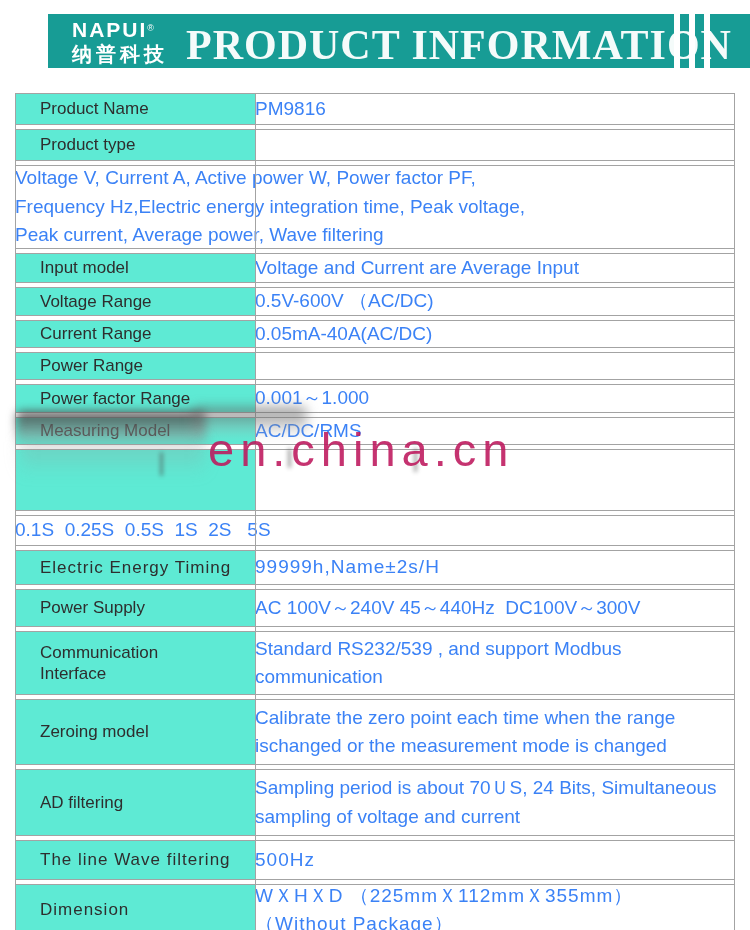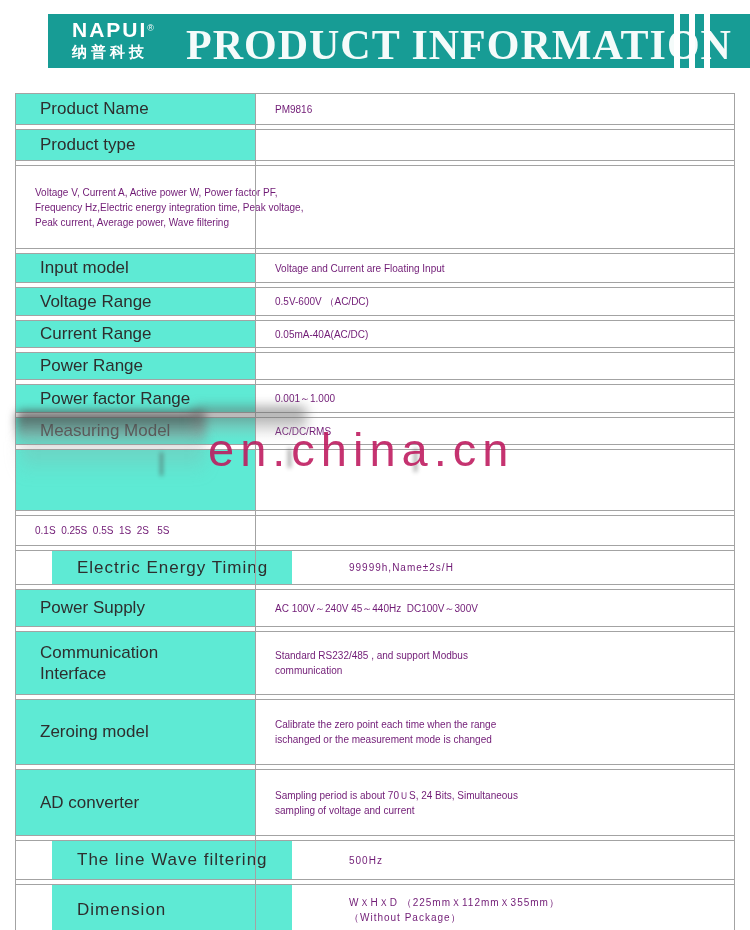--- a/index.html
+++ b/index.html
@@ -13,21 +13,21 @@
     position:absolute; left:0; top:14px; width:750px; height:54px;
     background:#179c95;
     margin-left:48px;
   }
   .logo { position:absolute; left:24px; top:5px; color:#ffffff; line-height:1; }
   .logo .brand {
     font-size:21px; font-weight:bold; letter-spacing:2px; display:inline-block;
   }
   .logo .reg { font-size:9px; vertical-align:super; }
   .logo .cn {
-    font-size:15px; font-weight:bold; letter-spacing:4px; margin-top:4px;
+    font-size:20px; font-weight:bold; letter-spacing:4px; margin-top:4px;
   }
   .banner-title {
     position:absolute; left:138px; top:7px; color:#f4fbfa;
     font-family:"Liberation Serif", serif; font-size:42px; font-weight:bold;
     letter-spacing:1px; white-space:nowrap;
   }
   .stripe { position:absolute; top:0; width:6px; height:54px; background:#ffffff; }
   .stripe.s1 { left:626px; } .stripe.s2 { left:641px; } .stripe.s3 { left:656px; }
 
   
@@ -42,25 +42,25 @@
     display:flex; margin-bottom:4px;
     border-top:1px solid #a3a3a3; border-bottom:1px solid #a3a3a3;
     background:#ffffff;
   }
   .cell-label {
     width:240px; background:#5eead4; display:flex; align-items:center;
     padding-left:25px; box-sizing:border-box;
     font-size:17px; color:#2e2e2e; white-space:pre-wrap; line-height:1.25;
   }
   .cell-value {
-    flex:1; display:flex; align-items:center; padding-left:20px; padding-right:10px;
-    box-sizing:border-box; font-size:10px; color:#701a75;
+    flex:1; display:flex; align-items:center; padding-right:10px;
+    box-sizing:border-box; font-size:19px; color:#3b82f6;
     white-space:pre-wrap; line-height:1.5;
   }
-  .gothic .cell-label, .gothic .cell-value { letter-spacing:1px;margin-left:37px; }
+  .gothic .cell-label, .gothic .cell-value { letter-spacing:1px; }
 
   .r0{height:30px}.r1{height:30px}.r2{height:82px}.r3{height:28px}
   .r4{height:27px}.r5{height:26px}.r6{height:26px}.r7{height:27px}
   .r8{height:26px}.r9{height:60px}.r10{height:29px}.r11{height:33px}
   .r12{height:36px}.r13{height:62px}.r14{height:64px}.r15{height:65px}
   .r16{height:38px}.r17{height:50px}
 
   
   .wm-layer { position:absolute; left:0; top:0; width:750px; height:930px;
     pointer-events:none; z-index:20; }
@@ -116,21 +116,21 @@
     <div class="row r1">
       <div class="cell-label">Product type</div>
     </div>
     <div class="row r2">
       <div class="cell-value">Voltage V, Current A, Active power W, Power factor PF,
 Frequency Hz,Electric energy integration time, Peak voltage,
 Peak current, Average power, Wave filtering</div>
     </div>
     <div class="row r3">
       <div class="cell-label">Input model</div>
-      <div class="cell-value">Voltage and Current are Floating Input</div>
+      <div class="cell-value">Voltage and Current are Average Input</div>
     </div>
     <div class="row r4">
       <div class="cell-label">Voltage Range</div>
       <div class="cell-value">0.5V-600V （AC/DC)</div>
     </div>
     <div class="row r5">
       <div class="cell-label">Current Range</div>
       <div class="cell-value">0.05mA-40A(AC/DC)</div>
     </div>
     <div class="row r6">
@@ -155,30 +155,30 @@
       <div class="cell-label">Electric Energy Timing</div>
       <div class="cell-value">99999h,Name±2s/H</div>
     </div>
     <div class="row r12">
       <div class="cell-label">Power Supply</div>
       <div class="cell-value">AC 100V～240V 45～440Hz  DC100V～300V</div>
     </div>
     <div class="row r13">
       <div class="cell-label">Communication
 Interface</div>
-      <div class="cell-value">Standard RS232/485 , and support Modbus
+      <div class="cell-value">Standard RS232/539 , and support Modbus
 communication</div>
     </div>
     <div class="row r14">
       <div class="cell-label">Zeroing model</div>
       <div class="cell-value">Calibrate the zero point each time when the range
 ischanged or the measurement mode is changed</div>
     </div>
     <div class="row r15">
-      <div class="cell-label">AD converter</div>
+      <div class="cell-label">AD filtering</div>
       <div class="cell-value">Sampling period is about 70ＵS, 24 Bits, Simultaneous
 sampling of voltage and current</div>
     </div>
     <div class="row r16 gothic">
       <div class="cell-label">The line Wave filtering</div>
       <div class="cell-value">500Hz</div>
     </div>
     <div class="row r17 gothic">
       <div class="cell-label">Dimension</div>
       <div class="cell-value">WＸHＸD （225mmＸ112mmＸ355mm）

